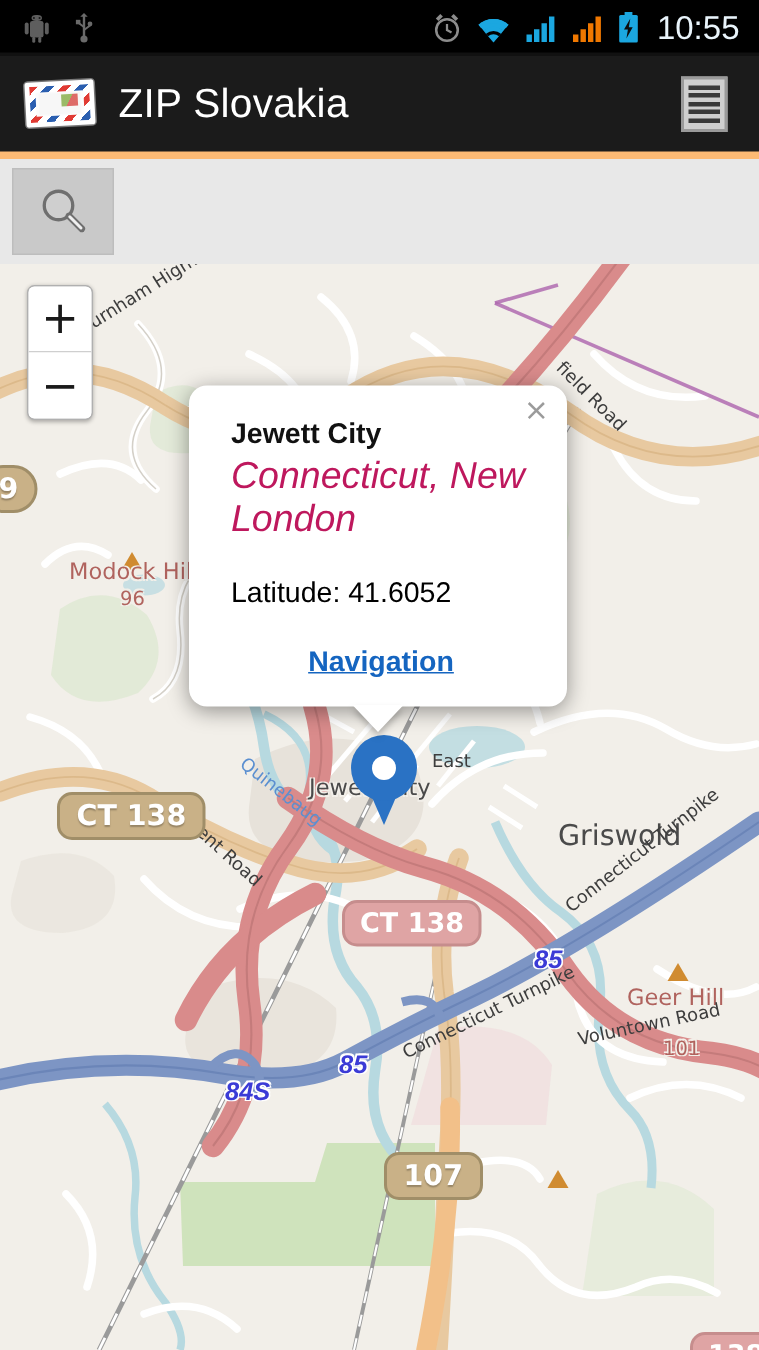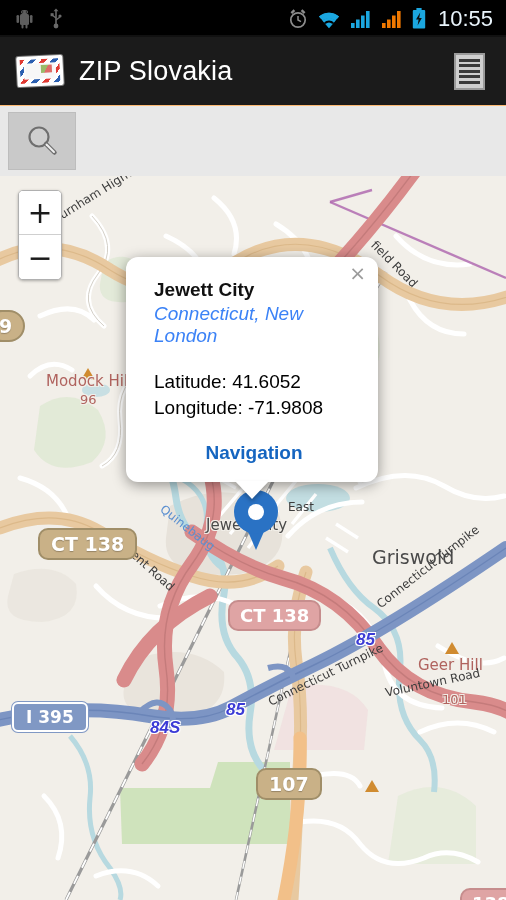--- a/index.html
+++ b/index.html
@@ -17,21 +17,21 @@
   }
   .sb-left { display:flex; align-items:center; gap:16px; padding-left:16px; }
   .sb-right { margin-left:auto; display:flex; align-items:center; gap:9px; padding-right:13px; }
   .sb-time { color:#e9f4fb; font-size:22px; letter-spacing:0px; margin-left:3px; }
   .statusbar .sep { position:absolute; left:0; bottom:0; width:100%; height:2px; background:#111; }
 
   
   .actionbar {
     position:absolute; top:37px; left:0; width:506px; height:69px;
     background:#1b1b1b; display:flex; align-items:center;
-    border-bottom:1px solid #fdba74;
+    border-bottom:5px solid #fdba74;
     justify-content:center;
   }
   .ab-icon { margin-left:17px; width:46px; height:31px; position:relative; }
   .envelope {
     width:46px; height:30px; background:#fdfdfd;
     border:3px solid #fff; position:relative; overflow:hidden;
     transform:rotate(-3deg); border-radius:2px;
     box-shadow:0 0 0 1px #777;
   }
   .envelope:before {
@@ -139,29 +139,29 @@
   .popup {
     position:absolute; left:126px; top:81px; width:252px;
     background:#fff; border-radius:12px; box-shadow:0 3px 14px rgba(0,0,0,.4);
     padding:22px 24px 18px 28px;
   }
   .popup-close {
     position:absolute; right:12px; top:6px; color:#9b9b9b; font-size:20px;
     font-family:"DejaVu Sans", sans-serif; line-height:1;
   }
   .pp-title { font-size:19px; font-weight:bold; color:#111; }
-  .pp-region { font-size:19px; font-style:italic; color:#3b82f6; margin-top:2px; }
+  .pp-region { font-size:25px; font-style:italic; color:#be185d; margin-top:2px; }
   .pp-zip { font-size:19px; font-weight:bold; color:#111; margin-top:2px; }
   .pp-coords { margin-top:22px; }
   .pp-coord { font-size:19px; color:#000000; line-height:1.35; }
   .pp-nav {
     text-align:center; margin-top:22px;
   }
   .pp-nav span {
-    font-size:19px; color:#1565c0; font-weight:bold;
+    font-size:19px; color:#1565c0; text-decoration:underline; font-weight:bold;
   }
   .popup-tip {
     position:absolute; left:50%; margin-left:-17px; bottom:-17px;
     width:0; height:0; border-left:17px solid transparent;
     border-right:17px solid transparent; border-top:18px solid #fff;
     filter:drop-shadow(0 3px 2px rgba(0,0,0,.25));
   }
 
   
   .marker { position:absolute; left:234px; top:314px; width:44px; height:62px; }
@@ -404,21 +404,20 @@
       <div class="lbl road-name" style="left:384px; top:510px; transform:rotate(-12deg); transform-origin:left top;">Voluntown Road</div>
       <div class="lbl road-name" style="left:378px; top:62px; transform:rotate(45deg); transform-origin:left top;">field Road</div>
       <div class="lbl road-name" style="left:288px; top:324px;">East</div>
 
       <div class="lbl water-name" style="left:166px; top:326px; transform:rotate(38deg); transform-origin:left top;">Quinebaug</div>
 
       <div class="shield shield-tan" style="left:38px; top:352px;">CT 138</div>
       <div class="shield shield-pink" style="left:228px; top:424px;">CT 138</div>
       <div class="shield shield-pink" style="left:460px; top:712px;">138</div>
       <div class="shield shield-tan" style="left:256px; top:592px;">107</div>
-      <div class="shield shield-blue" style="left:12px; top:526px;">I 395</div>
       <div class="shield shield-tan" style="left:-14px; top:134px; border-radius:16px;">9</div>
 
       <div class="mway-ref" style="left:150px; top:542px;">84S</div>
       <div class="mway-ref" style="left:226px; top:524px;">85</div>
       <div class="mway-ref" style="left:356px; top:454px;">85</div>
     </div>
 
     <div class="zoomctl">
       <div>+</div>
       <div>−</div>
@@ -428,21 +427,20 @@
       <div class="tail"></div>
       <div class="pin"></div>
     </div>
 
     <div class="popup">
       <div class="popup-close">×</div>
       <div class="pp-title">Jewett City</div>
       <div class="pp-region">Connecticut, New London</div>
       <div class="pp-coords">
         <div class="pp-coord">Latitude: 41.6052</div>
-        <div class="pp-coord">Longitude: -71.9808</div>
       </div>
       <div class="pp-nav">
         <span>Navigation</span>
       </div>
       <div class="popup-tip"></div>
     </div>
 
 
   </div>
 </div>

